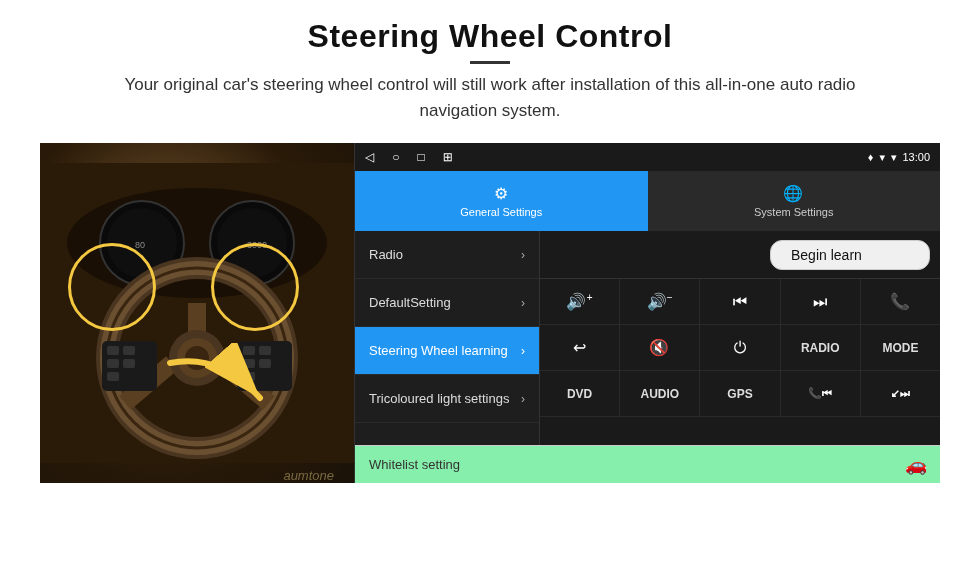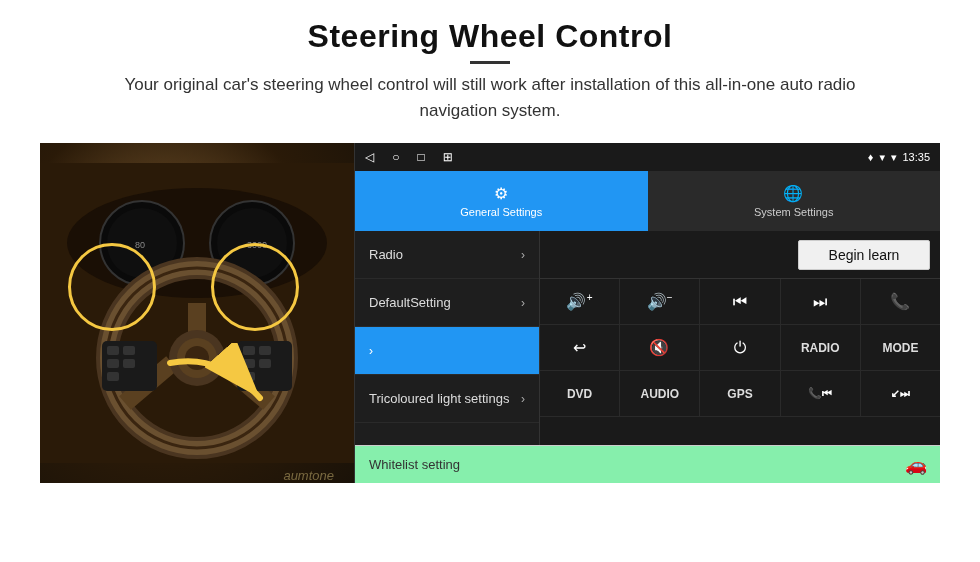--- a/index.html
+++ b/index.html
@@ -254,23 +254,23 @@
     }
 
     .begin-learn-btn {
       background: #f0f0f0;
       border: 1px solid #ccc;
       color: #111;
       font-size: 14px;
       font-weight: 500;
       padding: 6px 20px;
       cursor: pointer;
-      border-radius: 2px;
-      width: 132px;
-      text-align: center;
+      border-radius: 12px;
+      width: 160px;
+      text-align: left;
     }
 
     
     .btn-grid-row {
       display: flex;
       height: 46px;
       border-bottom: 1px solid #2a2a2a;
     }
 
     .grid-btn {
@@ -424,21 +424,21 @@
         <div class="status-bar-nav">
           <span class="nav-icon">◁</span>
           <span class="nav-icon">○</span>
           <span class="nav-icon">□</span>
           <span class="nav-icon">⊞</span>
         </div>
         <div class="status-bar-right">
           <span>♦</span>
           <span>▾</span>
           <span>▾</span>
-          <span>13:35</span>
+          <span>13:00</span>
         </div>
       </div>
 
       <div class="top-tabs">
         <div class="tab-general">
           <span class="tab-icon">⚙</span>
           <span>General Settings</span>
         </div>
         <div class="tab-system">
           <span class="tab-icon">🌐</span>
@@ -454,20 +454,21 @@
             <span class="settings-item-text">Radio</span>
             <span class="chevron">›</span>
           </div>
 
           <div class="settings-item">
             <span class="settings-item-text">DefaultSetting</span>
             <span class="chevron">›</span>
           </div>
 
           <div class="settings-item active">
+            <span class="settings-item-text">Steering Wheel learning</span>
             <span class="chevron">›</span>
           </div>
 
           <div class="settings-item">
             <span class="settings-item-text">Tricoloured light settings</span>
             <span class="chevron">›</span>
           </div>
 
         </div>
 

